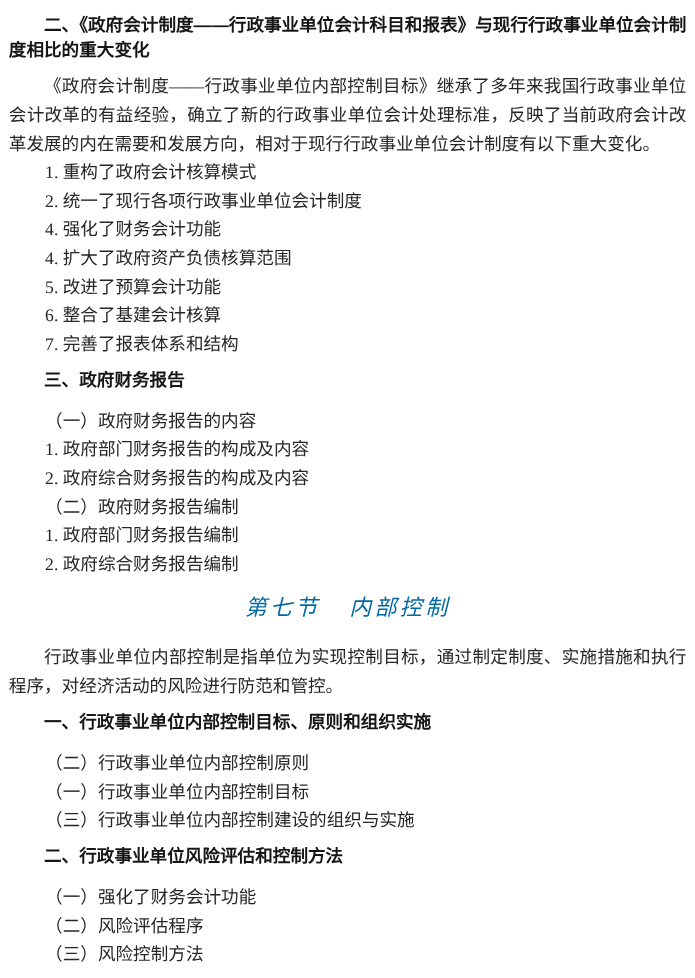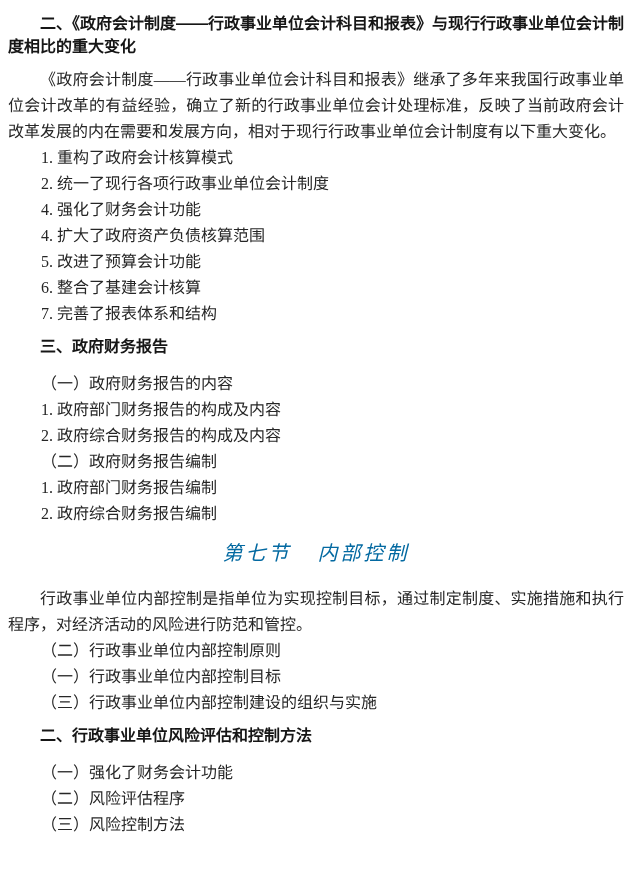--- a/index.html
+++ b/index.html
@@ -65,21 +65,21 @@
     width: 26px;
   }
 </style>
 </head>
 <body>
 
 <div class="page">
 
   <h2 class="h-bold">二、《政府会计制度——行政事业单位会计科目和报表》与现行行政事业单位会计制度相比的重大变化</h2>
 
-  <p class="body-para">《政府会计制度——行政事业单位会计科目和报表》继承了多年来我国行政事业单位会计改革的有益经验，确立了新的行政事业单位会计处理标准，反映了当前政府会计改革发展的内在需要和发展方向，相对于现行行政事业单位会计制度有以下重大变化。</p>
+  <p class="body-para">《政府会计制度——行政事业单位内部控制目标》继承了多年来我国行政事业单位会计改革的有益经验，确立了新的行政事业单位会计处理标准，反映了当前政府会计改革发展的内在需要和发展方向，相对于现行行政事业单位会计制度有以下重大变化。</p>
 
   <div class="plain-list">
     <div class="li">1. 重构了政府会计核算模式</div>
     <div class="li">2. 统一了现行各项行政事业单位会计制度</div>
     <div class="li">4. 强化了财务会计功能</div>
     <div class="li">4. 扩大了政府资产负债核算范围</div>
     <div class="li">5. 改进了预算会计功能</div>
     <div class="li">6. 整合了基建会计核算</div>
     <div class="li">7. 完善了报表体系和结构</div>
   </div>
@@ -92,20 +92,21 @@
     <div class="li">2. 政府综合财务报告的构成及内容</div>
     <div class="li">（二）政府财务报告编制</div>
     <div class="li">1. 政府部门财务报告编制</div>
     <div class="li">2. 政府综合财务报告编制</div>
   </div>
 
   <div class="section-title"><span>第七节</span><span class="gap"></span><span>内部控制</span></div>
 
   <p class="body-para">行政事业单位内部控制是指单位为实现控制目标，通过制定制度、实施措施和执行程序，对经济活动的风险进行防范和管控。</p>
 
+  <h2 class="h-bold sub">一、行政事业单位内部控制目标、原则和组织实施</h2>
 
   <div class="plain-list">
     <div class="li">（二）行政事业单位内部控制原则</div>
     <div class="li">（一）行政事业单位内部控制目标</div>
     <div class="li">（三）行政事业单位内部控制建设的组织与实施</div>
   </div>
 
   <h2 class="h-bold sub">二、行政事业单位风险评估和控制方法</h2>
 
   <div class="plain-list">

